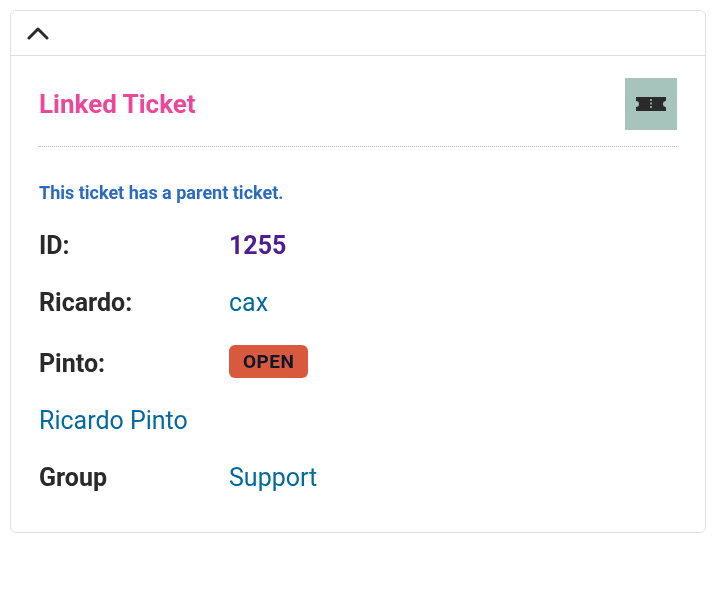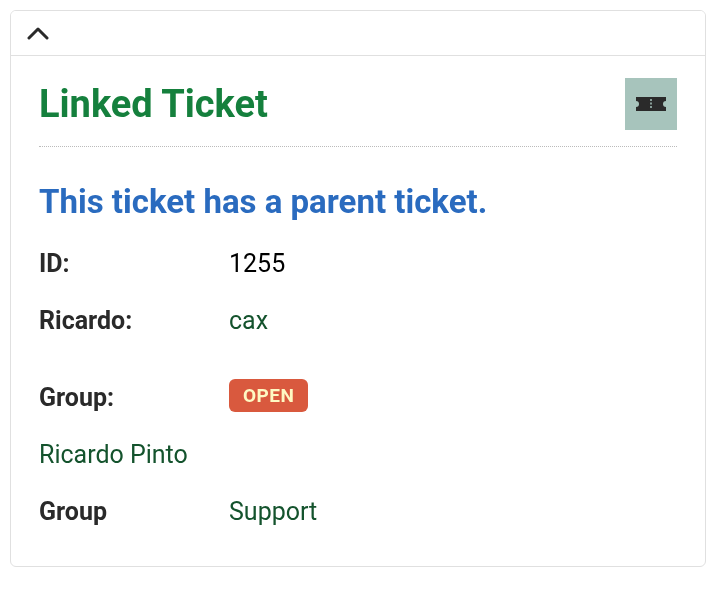--- a/index.html
+++ b/index.html
@@ -37,39 +37,39 @@
     }
     .title-row {
       display: flex;
       justify-content: space-between;
       align-items: center;
       border-bottom: 1.5px dotted #bbb;
       padding-bottom: 16px;
       margin-bottom: 30px;
     }
     .panel-title {
-      font-size: 38px;
+      font-size: 26px;
       font-weight: 700;
-      color: #15803d;
+      color: #ec4899;
     }
     .ticket-icon-box {
       width: 52px;
       height: 52px;
       background: #a7c4bc;
       display: flex;
       align-items: center;
       justify-content: center;
       position: relative;
     }
     .ticket-icon-box svg {
       width: 30px;
       height: 14px;
     }
     .parent-notice {
-      font-size: 33px;
+      font-size: 18px;
       font-weight: 700;
       color: #2a6bbf;
       margin-bottom: 28px;
       margin-top: 35px;
     }
     .field-row {
       display: flex;
       align-items: flex-end;
       margin-bottom: 28px;
     }
@@ -79,37 +79,36 @@
     }
     .field-label {
       width: 190px;
       font-size: 25px;
       font-weight: 700;
       color: #2a2a2a;
     }
     .field-value {
       font-size: 25px;
       font-weight: 400;
-      color: #14532d;
+      color: #0369a1;
     }
     .field-value.link {
-      color: #000000;
-      font-weight: 400;
+      color: #4c1d95;
+      font-weight: 700;
       cursor: pointer;
     }
     .status-badge {
       display: inline-block;
       background: #d9593e;
-      color: #fef9c3;
+      color: #0f172a;
       font-size: 19px;
       font-weight: 700;
       padding: 5px 14px;
       border-radius: 6px;
       letter-spacing: 0.5px;
-      margin-top: 16px;
     }
   </style>
 </head>
 <body>
 
 <div class="panel">
   <div class="panel-header">
     <span class="chevron">
       <svg width="22" height="14" viewBox="0 0 22 14">
         <path d="M2 12 L11 3 L20 12" stroke="#2a2a2a" stroke-width="3" fill="none" stroke-linecap="round" stroke-linejoin="round"></path>
@@ -135,21 +134,21 @@
       <div class="field-label">ID:</div>
       <div class="field-value link">1255</div>
     </div>
 
     <div class="field-row">
       <div class="field-label">Ricardo:</div>
       <div class="field-value">cax</div>
     </div>
 
     <div class="field-row">
-      <div class="field-label">Group:</div>
+      <div class="field-label">Pinto:</div>
       <div>
         <span class="status-badge">OPEN</span>
       </div>
     </div>
 
     <div class="field-row">
       <div class="field-value">Ricardo Pinto</div>
     </div>
 
     <div class="field-row">

